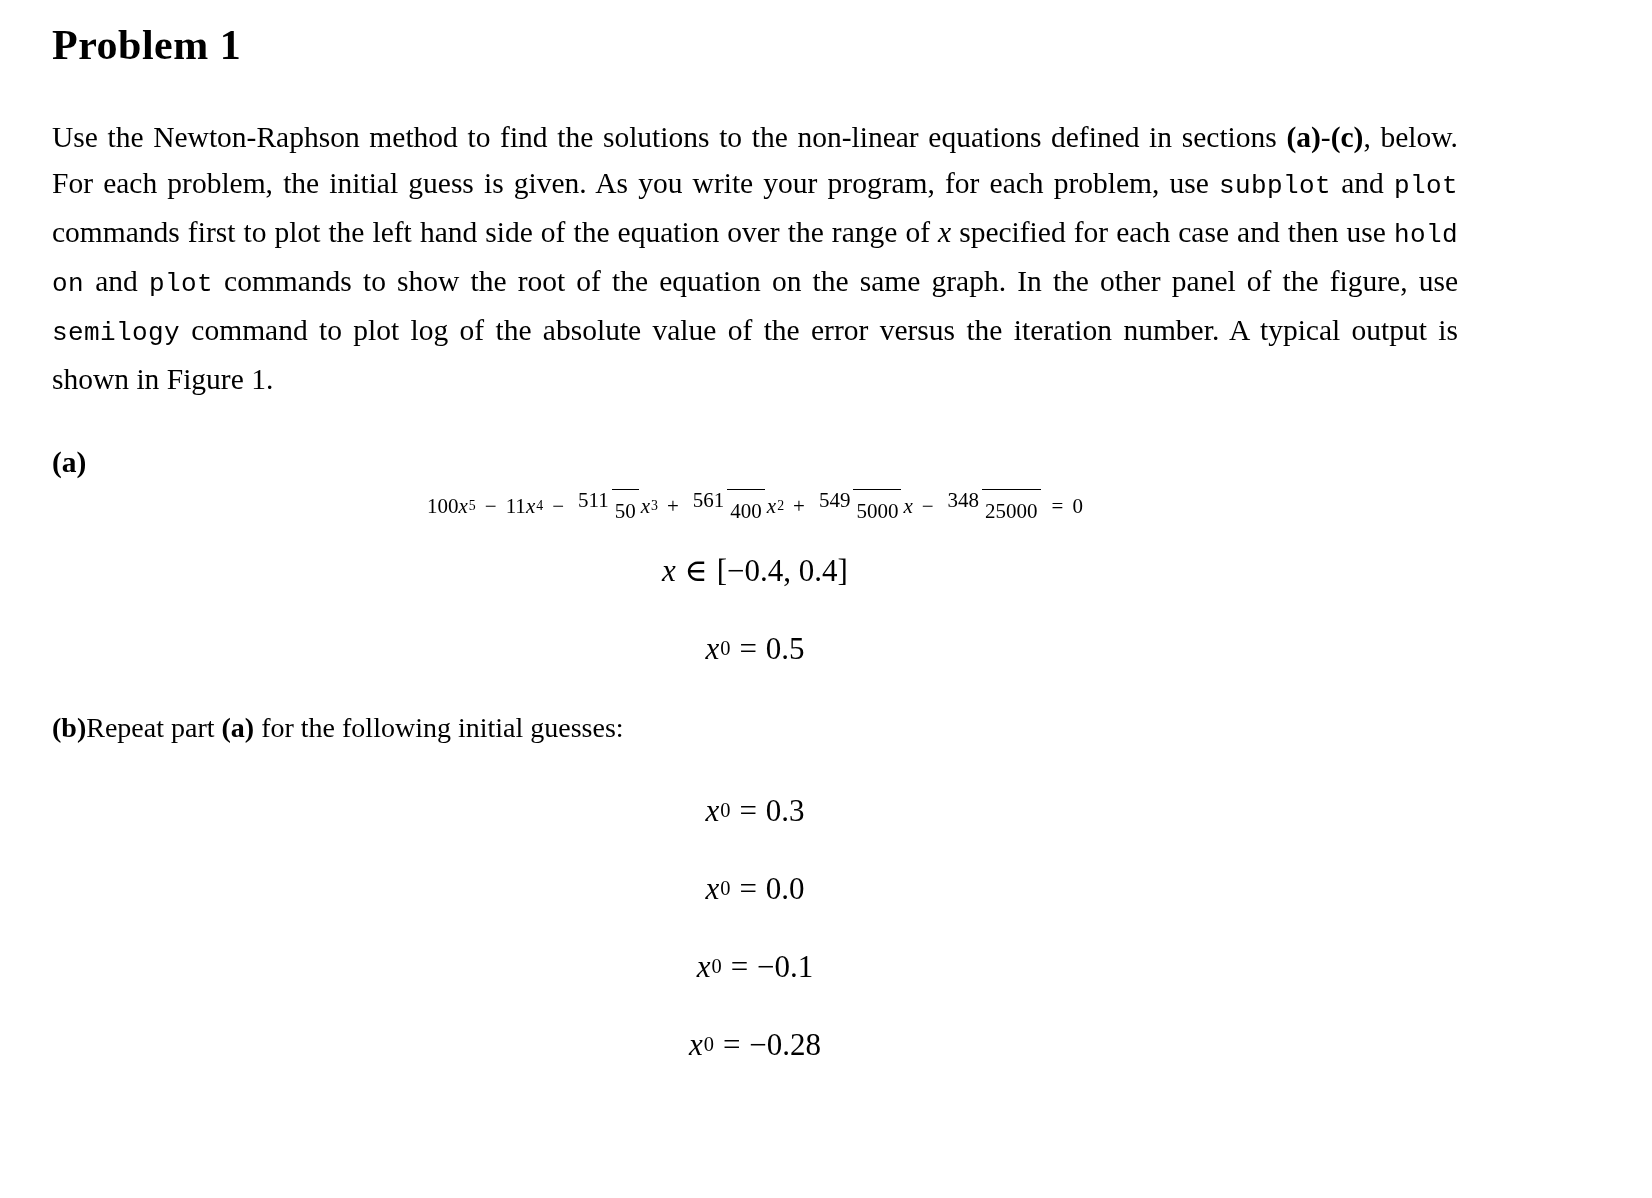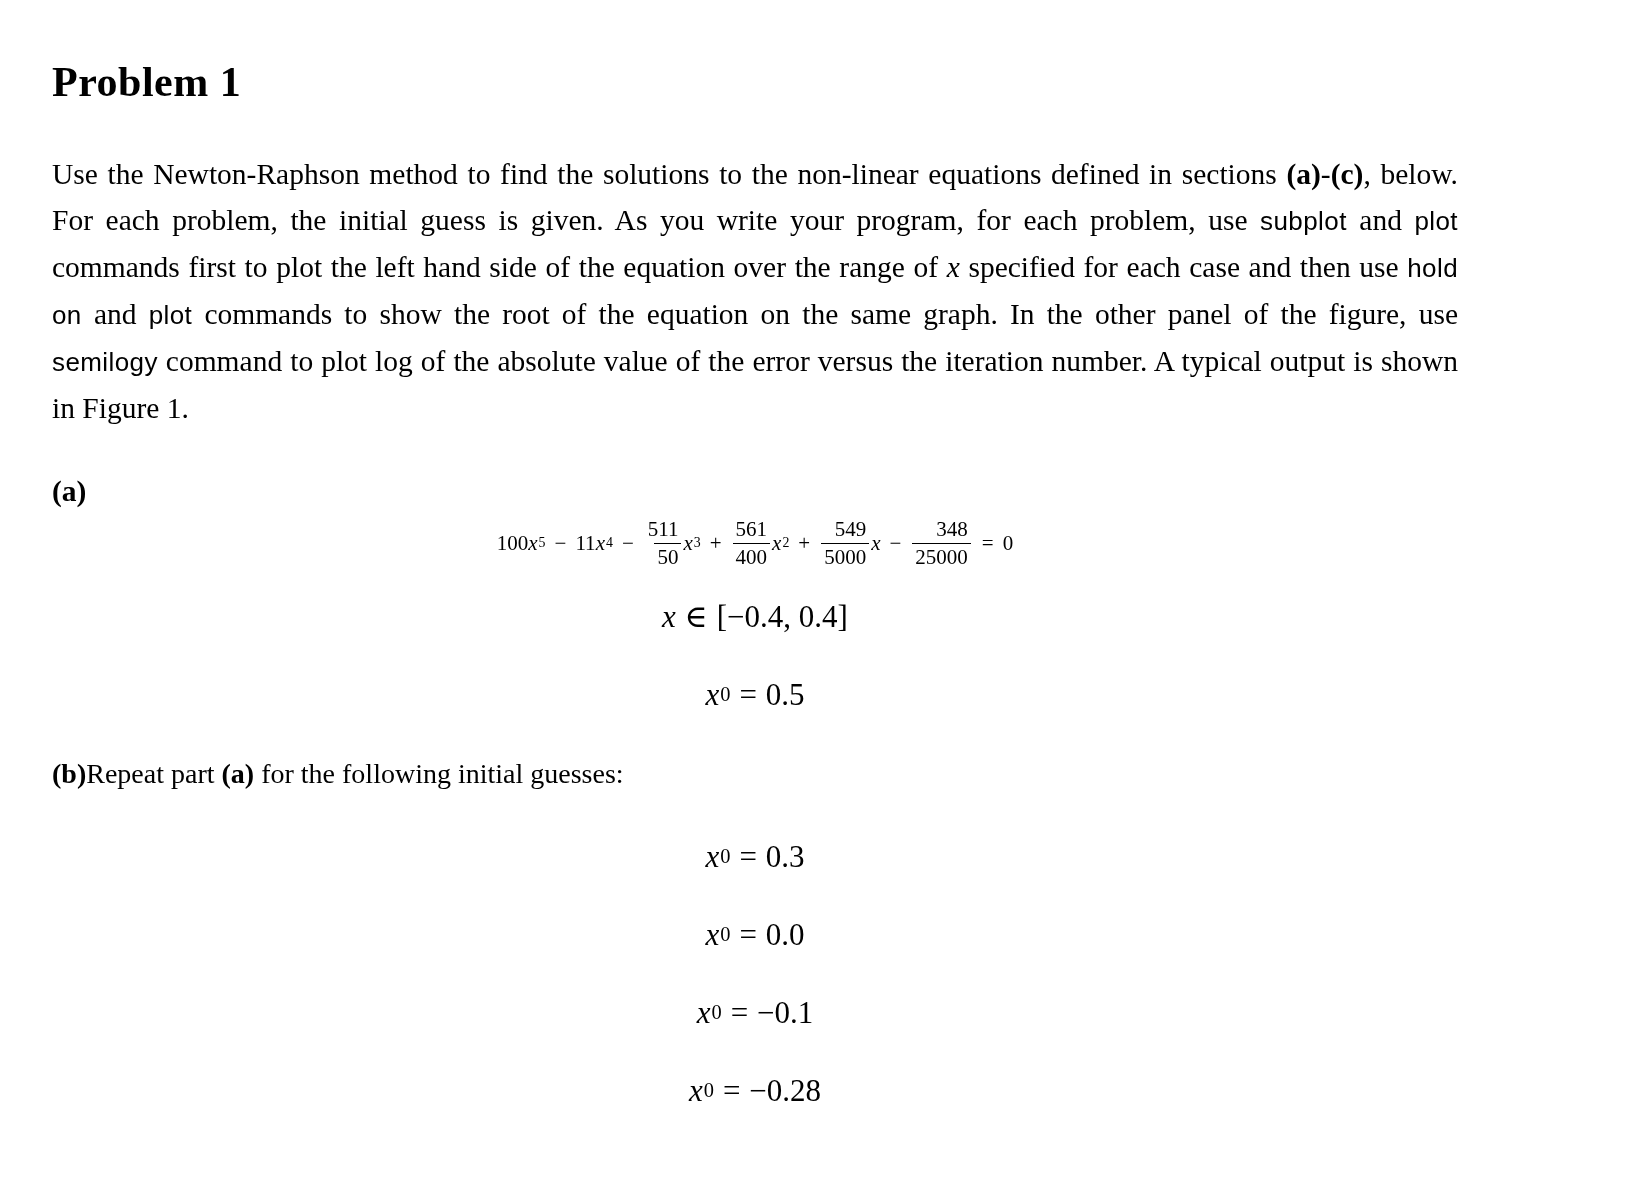--- a/index.html
+++ b/index.html
@@ -13,21 +13,20 @@
     font-family: "Liberation Serif", "DejaVu Serif", serif;
     color: #000000;
     overflow: hidden;
   }
   .page {
     position: relative;
     width: 1652px;
     height: 862px;
     padding: 0;
     box-sizing: border-box;
-    margin-top: 37px;
   }
   .inner {
     position: absolute;
     left: 52px;
     top: 22px;
     width: 1406px;
   }
 
   
   .title {
@@ -41,21 +40,21 @@
   
   .body-par {
     font-size: 29.5px;
     line-height: 46px;
     text-align: justify;
     text-justify: inter-word;
     margin: 0;
     hyphens: none;
   }
   .mono {
-    font-family: Liberation Sans, sans-serif;
+    font-family: Liberation Mono, monospace;
     font-size: 26px;
     letter-spacing: 0.4px;
   }
   .mathit {
     font-family: "Liberation Serif", "DejaVu Serif", serif;
     font-style: italic;
   }
   .bf { font-weight: bold; }
 
   
@@ -108,31 +107,31 @@
   sub.sb {
     font-size: 0.66em;
     vertical-align: -0.28em;
     line-height: 0;
     font-style: normal;
     margin-left: 1px;
   }
   
   .frac {
     display: inline-flex;
-    flex-direction: column;
-    align-items: flex-end;
+    flex-direction: row;
+    align-items: flex-start;
     vertical-align: middle;
     margin: 0 2px;
     line-height: 1.08;
   }
   .frac .num {
     padding: 0 3px 2px 3px;
   }
   .frac .den {
-    padding: 2px 3px 0 3px;
+    padding: 10px 3px 0 3px;
     border-top: 1.6px solid #000;
   }
   .frac-wrap {
     display: inline-flex;
     align-items: center;
   }
   .guess-line {
     margin-top: 42px;
     font-size: 31px;
     text-align: center;

